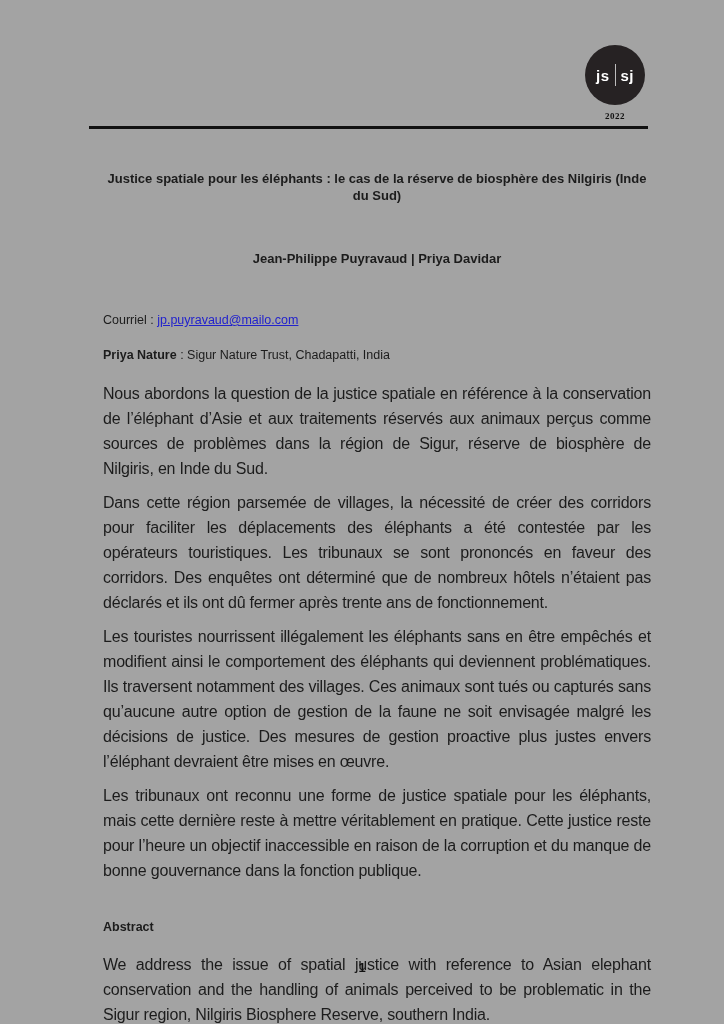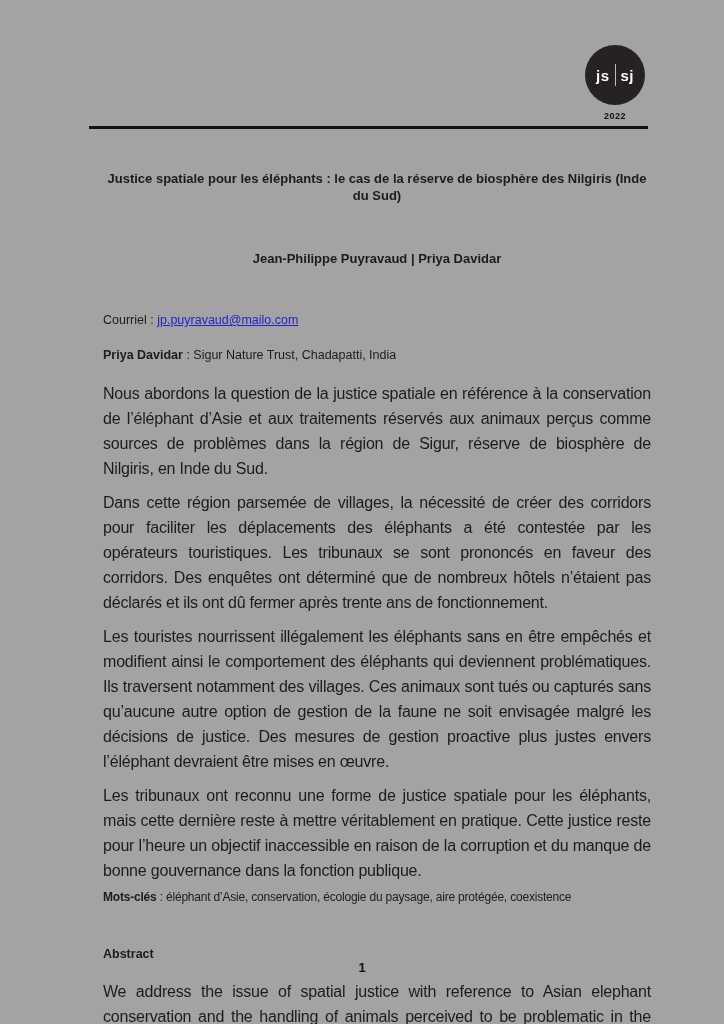--- a/index.html
+++ b/index.html
@@ -46,20 +46,21 @@
   .logo-year {
     position: absolute;
     left: 585px;
     top: 111px;
     width: 60px;
     text-align: center;
     font-size: 9px;
     font-weight: bold;
     letter-spacing: 0.5px;
     color: #111111;
+    font-family: Liberation Serif, serif;
   }
   .header-rule {
     position: absolute;
     left: 89px;
     top: 126px;
     width: 559px;
     height: 3px;
     background: #111111;
   }
 
@@ -144,29 +145,28 @@
 
   <main class="content">
 
     <h1 class="title">Justice spatiale pour les éléphants : le cas de la réserve de biosphère des Nilgiris (Inde du Sud)</h1>
 
     <p class="authors">Jean-Philippe Puyravaud | Priya Davidar</p>
 
 
     <p class="affil"><span>Courriel : </span><a class="email-link">jp.puyravaud@mailo.com</a></p>
 
-    <p class="affil"><strong>Priya Davidar</strong><span> : Sigur Nature Trust, Chadapatti, India</span></p>
+    <p class="affil"><strong>Priya Nature</strong><span> : Sigur Nature Trust, Chadapatti, India</span></p>
 
 
     <p class="para">Nous abordons la question de la justice spatiale en référence à la conservation de l’éléphant d’Asie et aux traitements réservés aux animaux perçus comme sources de problèmes dans la région de Sigur, réserve de biosphère de Nilgiris, en Inde du Sud.</p>
     <p class="para">Dans cette région parsemée de villages, la nécessité de créer des corridors pour faciliter les déplacements des éléphants a été contestée par les opérateurs touristiques. Les tribunaux se sont prononcés en faveur des corridors. Des enquêtes ont déterminé que de nombreux hôtels n’étaient pas déclarés et ils ont dû fermer après trente ans de fonctionnement.</p>
     <p class="para">Les touristes nourrissent illégalement les éléphants sans en être empêchés et modifient ainsi le comportement des éléphants qui deviennent problématiques. Ils traversent notamment des villages. Ces animaux sont tués ou capturés sans qu’aucune autre option de gestion de la faune ne soit envisagée malgré les décisions de justice. Des mesures de gestion proactive plus justes envers l’éléphant devraient être mises en œuvre.</p>
     <p class="para last">Les tribunaux ont reconnu une forme de justice spatiale pour les éléphants, mais cette dernière reste à mettre véritablement en pratique. Cette justice reste pour l’heure un objectif inaccessible en raison de la corruption et du manque de bonne gouvernance dans la fonction publique.</p>
 
-    <p class="keywords"><strong>Mots-clés</strong><span> : éléphant d’Asie, conservation, écologie du paysage, aire protégée, coexistence</span></p>
 
     <h2 class="section-heading abstract-heading">Abstract</h2>
 
     <p class="para last">We address the issue of spatial justice with reference to Asian elephant conservation and the handling of animals perceived to be problematic in the Sigur region, Nilgiris Biosphere Reserve, southern India.</p>
 
   </main>
 
   <div class="page-number">1</div>
 
 </div>

